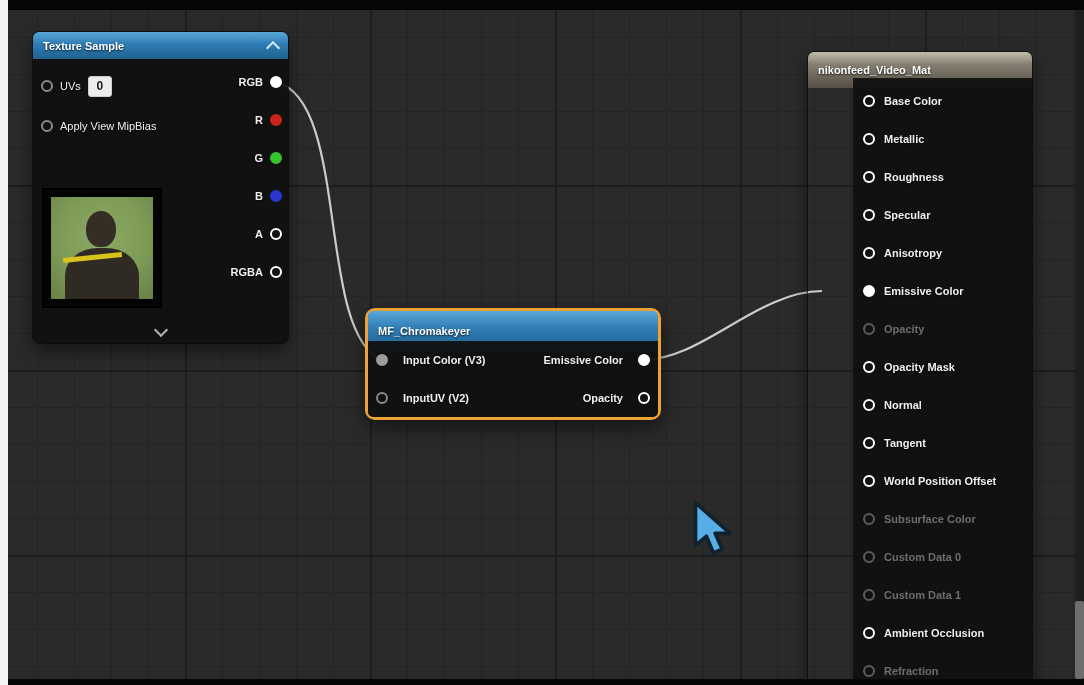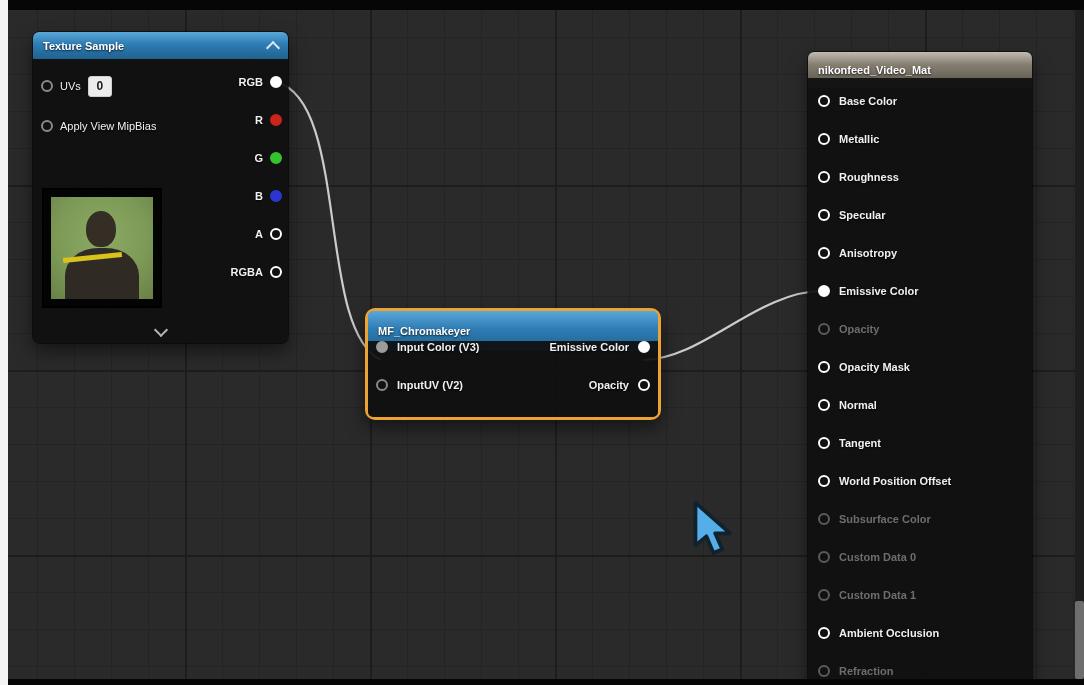--- a/index.html
+++ b/index.html
@@ -58,28 +58,28 @@
   .preview-img{position:absolute;inset:7px;background:radial-gradient(circle at 50% 40%,#8caa66 0%,#7d9b57 55%,#697f47 100%);overflow:hidden;}
   .person-head{position:absolute;left:34%;top:14%;width:30px;height:36px;border-radius:50% 50% 46% 46%;background:#342e25;}
   .person-body{position:absolute;left:14%;top:50%;width:72%;height:60%;border-radius:45% 45% 0 0;background:#2f2b24;}
   .yellow-line{position:absolute;left:12%;top:57%;width:58%;height:5px;background:#d8c31c;transform:rotate(-6deg);}
 
   
   .chroma-node{left:365px;top:308px;width:290px;height:106px;border:3px solid #eda234;border-radius:10px;
                box-shadow:0 8px 18px rgba(0,0,0,.5);}
   .chroma-node .node-header{height:40px;border-radius:5px 5px 0 0;}
   .chroma-body{position:absolute;left:0;right:0;top:30px;bottom:0;border-radius:0 0 5px 5px;}
-  .crow{display:flex;align-items:flex-start;gap:9px;height:38px;padding:0 8px;}
+  .crow{display:flex;align-items:center;gap:15px;height:38px;padding:0 8px;}
   .crow .spacer{flex:1;}
   .crow .lbl{font-weight:600;}
 
   
   .material-node{left:808px;top:52px;width:224px;height:633px;border-radius:7px 7px 0 0;}
   .material-node .node-header{height:36px;}
-  .mat-body{position:absolute;inset:26px 0 0 0;border-radius:0;}
+  .mat-body{position:absolute;inset:26px 0 0 0;border-radius:0;margin-left:45px;}
   .mat-pins{position:absolute;left:10px;top:4px;right:4px;}
   .mat-pin-row{display:flex;align-items:center;gap:9px;height:38px;}
   .mat-pin-row .lbl{font-weight:600;}
   .mat-pin-row.disabled .lbl{color:#6d6d6d;text-shadow:none;}
 
   
   .cursor{position:absolute;left:692px;top:500px;z-index:60;pointer-events:none;}
 </style>
 </head>
 <body>

